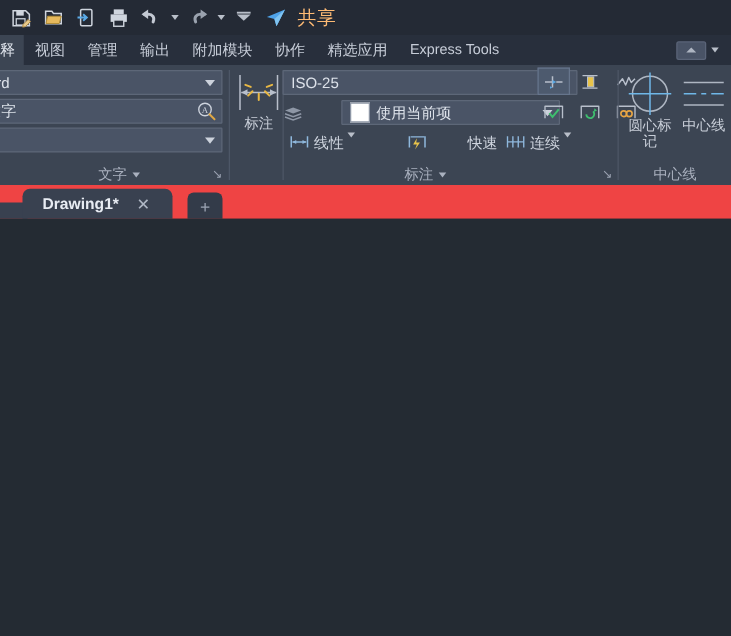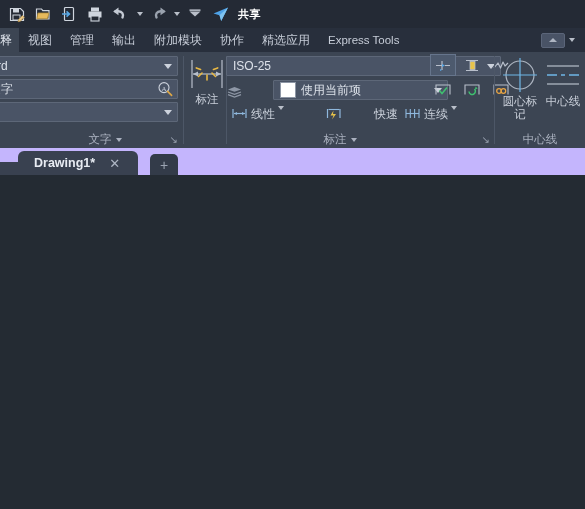--- a/index.html
+++ b/index.html
@@ -46,25 +46,24 @@
     justify-content: center;
     flex: 0 0 auto;
   }
   .caret-d {
     width: 0; height: 0;
     border-left: 3.5px solid transparent;
     border-right: 3.5px solid transparent;
     border-top: 4px solid #b9bfc9;
   }
   .share-label {
-    color: #ffffff;
-    font-size: 11px;
+    color: #fdba74;
+    font-size: 15px;
     margin-left: 4px;
     letter-spacing: .5px;
-    font-weight: bold;
   }
 
   
   .tabbar {
     position: absolute;
     left: 0; top: 28px;
     width: 585px; height: 24px;
     background: #282f3c;
     display: flex;
     align-items: stretch;
@@ -189,37 +188,37 @@
   
   .tp-combo1 { left: -30px; top: 4px; width: 208px; height: 20px; }
   .tp-combo2 { left: -30px; top: 27px; width: 208px; height: 20px; }
   .tp-combo3 { left: -30px; top: 50px; width: 208px; height: 20px; }
   .findicon {
     position: absolute;
     right: 4px; top: 50%;
     transform: translateY(-50%);
     width: 16px; height: 16px;
   }
-  .tp-title { left: 16px; width: 178px; }
+  .tp-title { left: 6px; width: 178px; }
 
   
   .bigbtn {
     position: absolute;
     display: flex;
     flex-direction: column;
     align-items: center;
     gap: 1px;
   }
   .bigbtn-label {
     font-size: 11.5px;
     color: #c9cfd9;
     line-height: 13px;
     text-align: center;
   }
-  .dimcombo1 { left: 41px; top: 4px; width: 275px; height: 20px; }
+  .dimcombo1 { left: 41px; top: 4px; width: 236px; height: 20px; }
   .dimcombo2 { left: 60px; top: 28px; width: 175px; height: 20px; margin-left: 28px; }
   .swatch {
     width: 14px; height: 14px;
     background: #ffffff;
     border: 1px solid #8d96a5;
     flex: 0 0 auto;
     margin-right: 5px;
   }
   .layers-icon {
     position: absolute;
@@ -254,21 +253,21 @@
   }
 
   
   .cl-title { left: 0; width: 88px; }
 
   
   .tabstrip {
     position: absolute;
     left: 0; top: 148px;
     width: 585px; height: 27px;
-    background: #c4b5fd;
+    background: #ef4444;
   }
   .dtab {
     position: absolute;
     left: 18px; top: 3px;
     height: 24px;
     min-width: 120px;
     background: #394150;
     border-radius: 6px 6px 0 0;
     display: flex;
     align-items: center;

